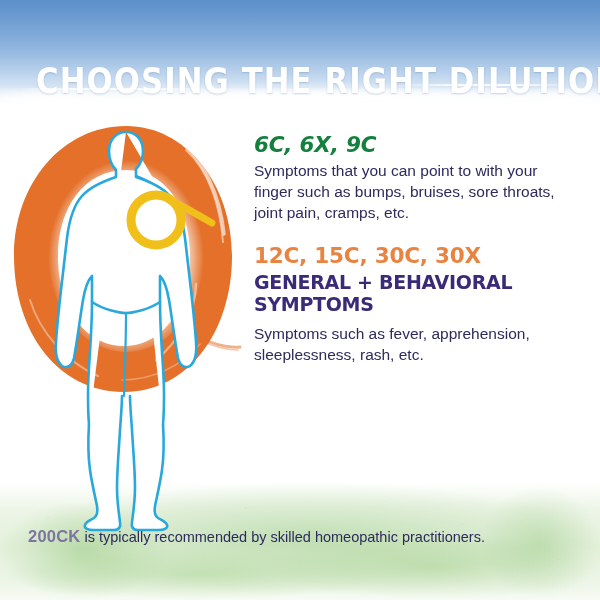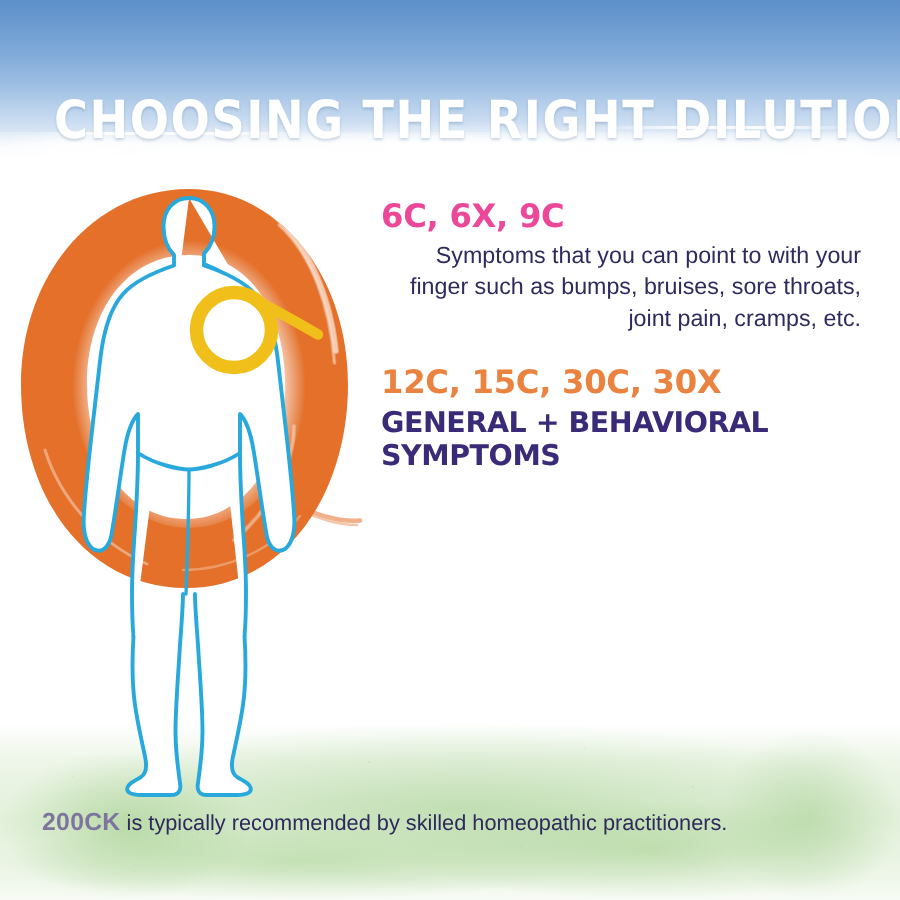--- a/index.html
+++ b/index.html
@@ -102,21 +102,21 @@
       radial-gradient(1.2px 1.2px at 58% 70%, rgba(120,180,95,.5), transparent 60%),
       radial-gradient(1.5px 1.5px at 77% 36%, rgba(120,180,95,.5), transparent 60%),
       radial-gradient(1.3px 1.3px at 93% 66%, rgba(120,180,95,.45), transparent 60%),
       radial-gradient(1.2px 1.2px at 65% 14%, rgba(120,180,95,.4), transparent 60%),
       radial-gradient(1.2px 1.2px at 15% 84%, rgba(120,180,95,.4), transparent 60%);
   }
 
   .footer-note {
     position: absolute;
     left: 28px;
-    bottom: 28px;
+    bottom: 40px;
     width: 560px;
     font-size: 14.5px;
     line-height: 18px;
     color: #2e2a5c;
     white-space: nowrap;
   }
   .footer-note .potency {
     font-weight: 700;
     font-size: 16.5px;
     color: #7e74a0;
@@ -144,41 +144,40 @@
   .block:last-child { margin-bottom: 0; }
 
   .potency-head {
     font-family: "DejaVu Sans", sans-serif;
     font-weight: 700;
     font-size: 21.5px;
     line-height: 25px;
     letter-spacing: -0.2px;
     margin: 0 0 3px 0;
   }
-  .potency-head.is-yellow { color: #ec4899; }
+  .potency-head.is-yellow { color: #15803d; font-style: italic; }
   .potency-head.is-orange { color: #ea8340; }
 
   .symptom-head {
     font-family: "DejaVu Sans", sans-serif;
     font-weight: 700;
     font-size: 19px;
     line-height: 22px;
     letter-spacing: -0.3px;
     color: #3a2a78;
     margin: 0 0 8px 0;
     text-transform: uppercase;
   }
 
   .symptom-body {
     font-size: 15.5px;
     line-height: 21px;
     color: #2e2a5c;
     margin: 0;
     max-width: 320px;
-    text-align: right;
   }
 </style>
 </head>
 <body>
 
 <div id="infographic">
 
   <div class="header-band">
     <div class="header-streak" style="left:20px; top:88px; width:180px;"></div>
     <div class="header-streak" style="left:210px; top:95px; width:230px; height:1.5px;"></div>
@@ -316,20 +315,21 @@
   <div class="content">
 
     <div class="block">
       <p class="potency-head is-yellow">6C, 6X, 9C</p>
       <p class="symptom-body">Symptoms that you can point to with your finger such as bumps, bruises, sore throats, joint pain, cramps, etc.</p>
     </div>
 
     <div class="block" style="margin-top:13px;">
       <p class="potency-head is-orange">12C, 15C, 30C, 30X</p>
       <p class="symptom-head" style="max-width:300px;">GENERAL + BEHAVIORAL SYMPTOMS</p>
+      <p class="symptom-body" style="max-width:290px;">Symptoms such as fever, apprehension, sleeplessness, rash, etc.</p>
     </div>
 
   </div>
 
   <p class="footer-note">
     <span class="potency">200CK</span><span> is typically recommended by skilled homeopathic practitioners.</span>
   </p>
 
 </div>
 

